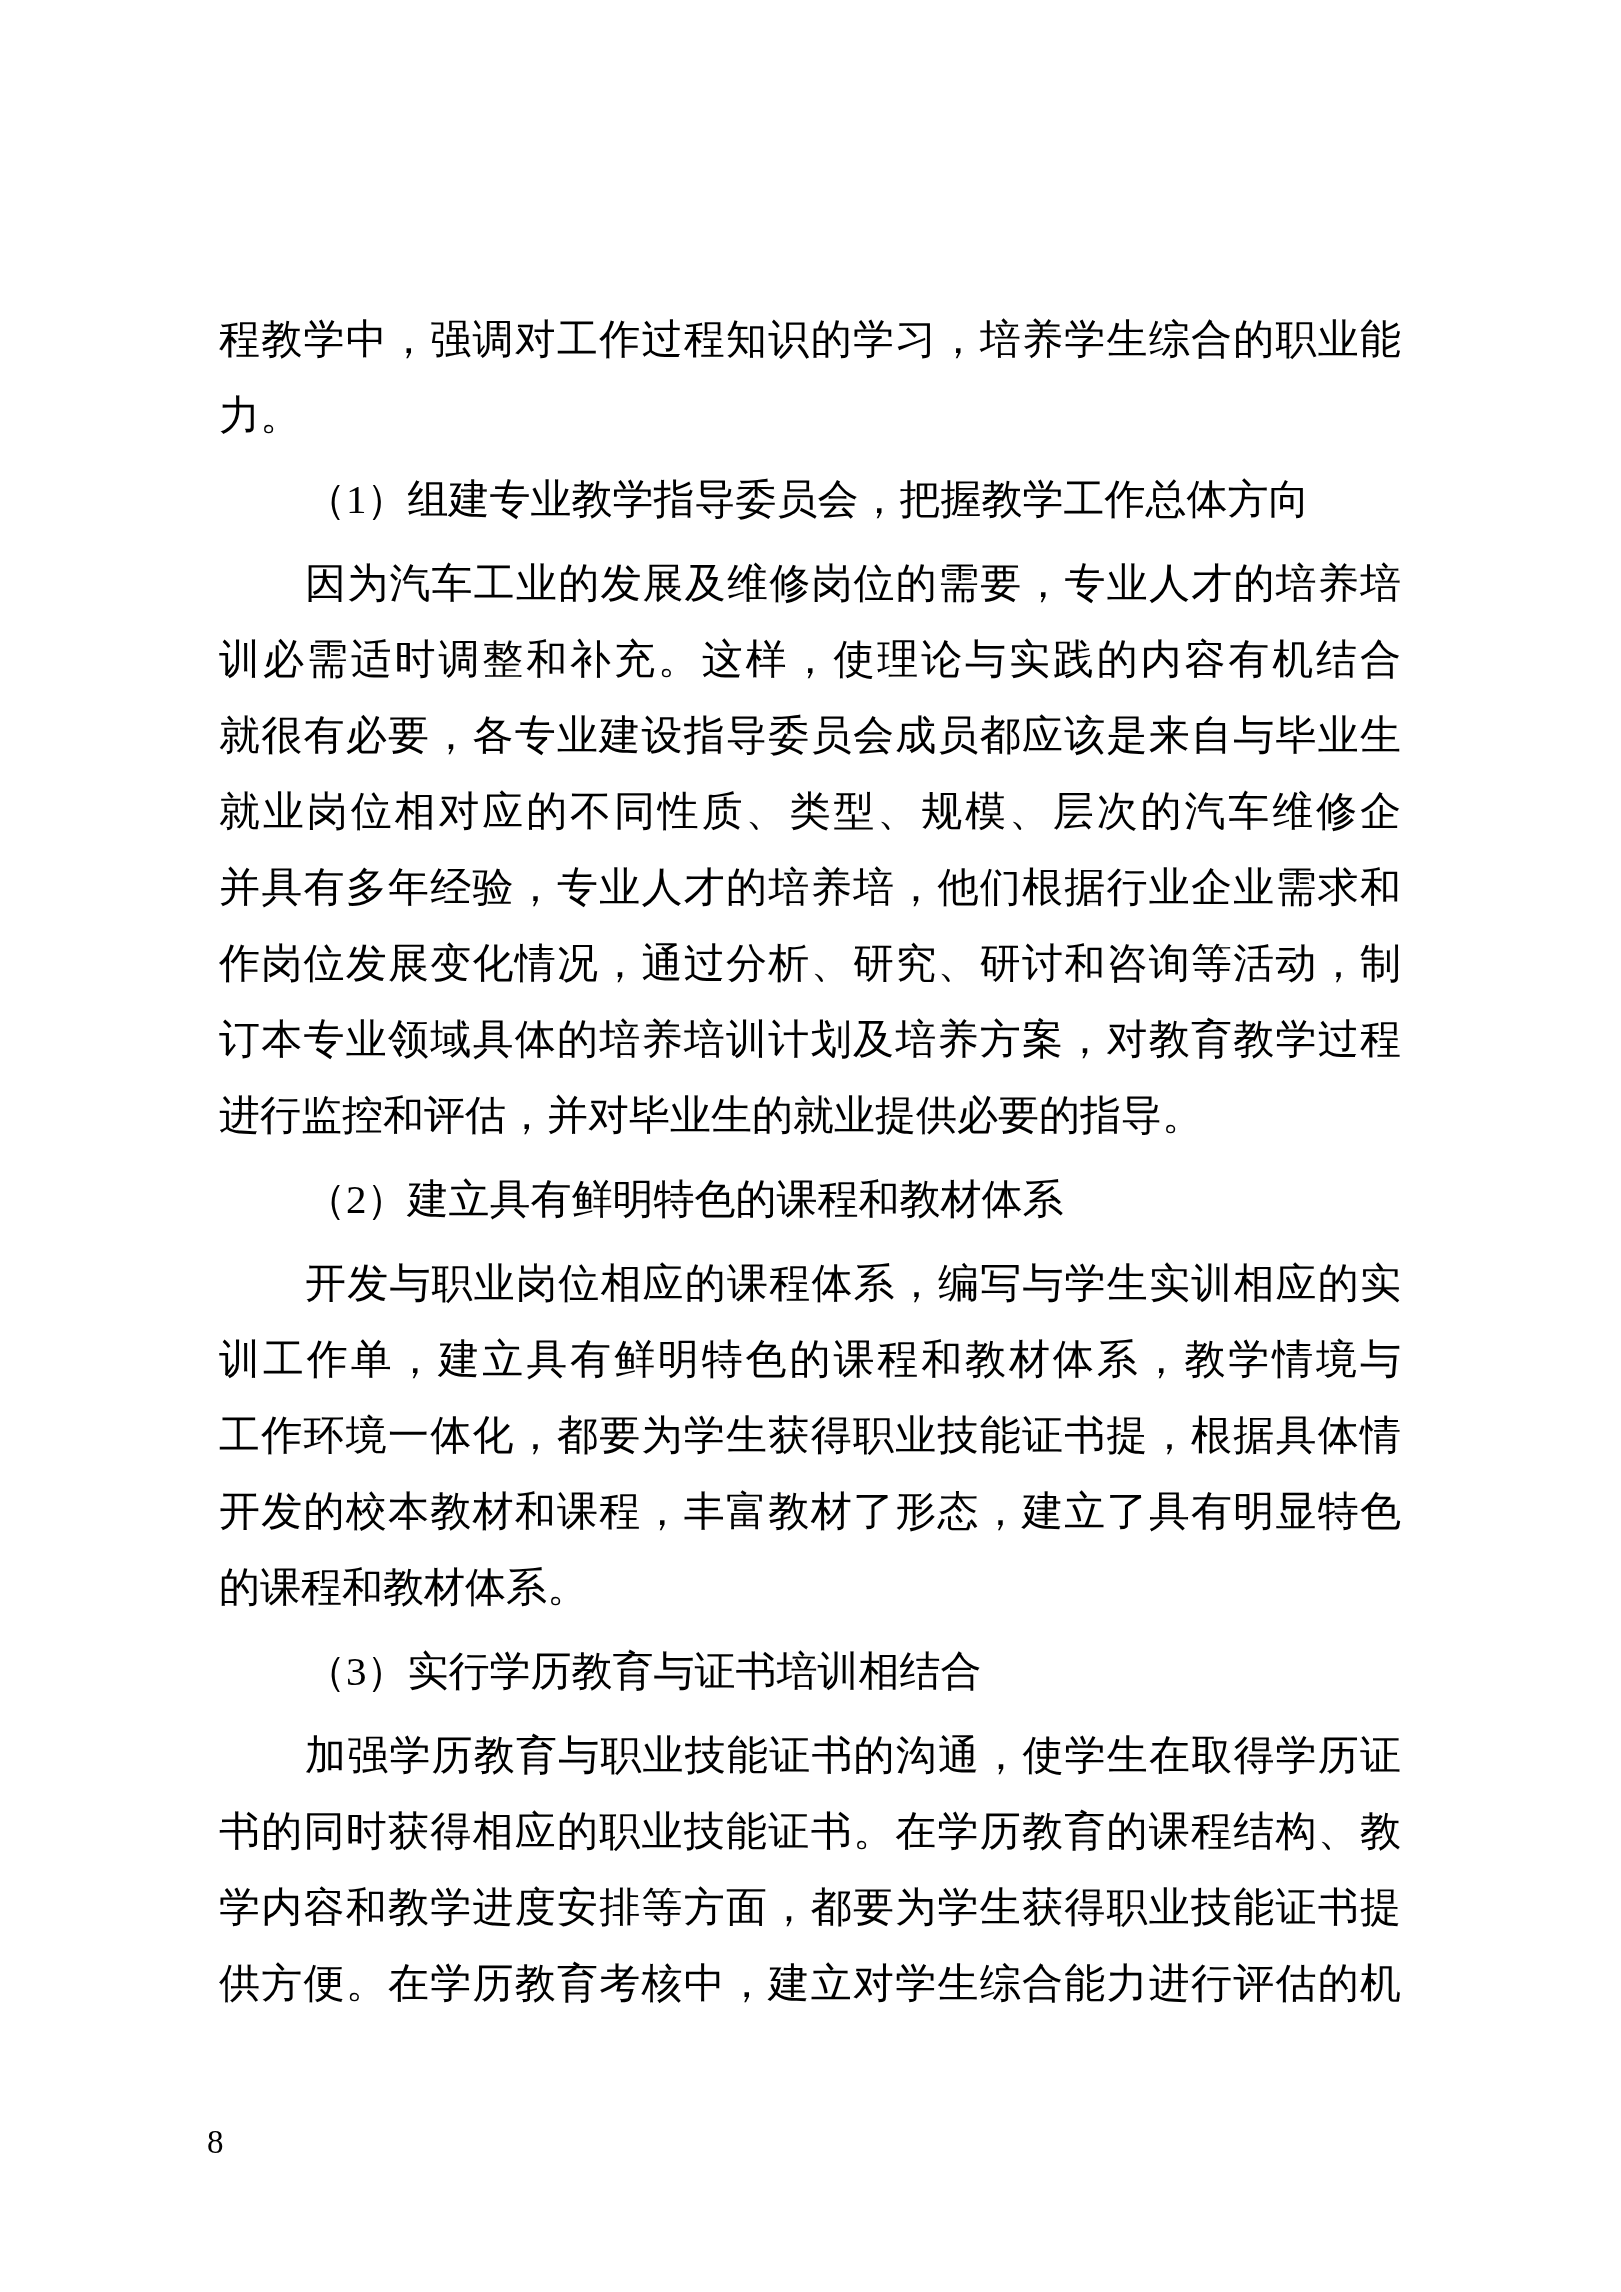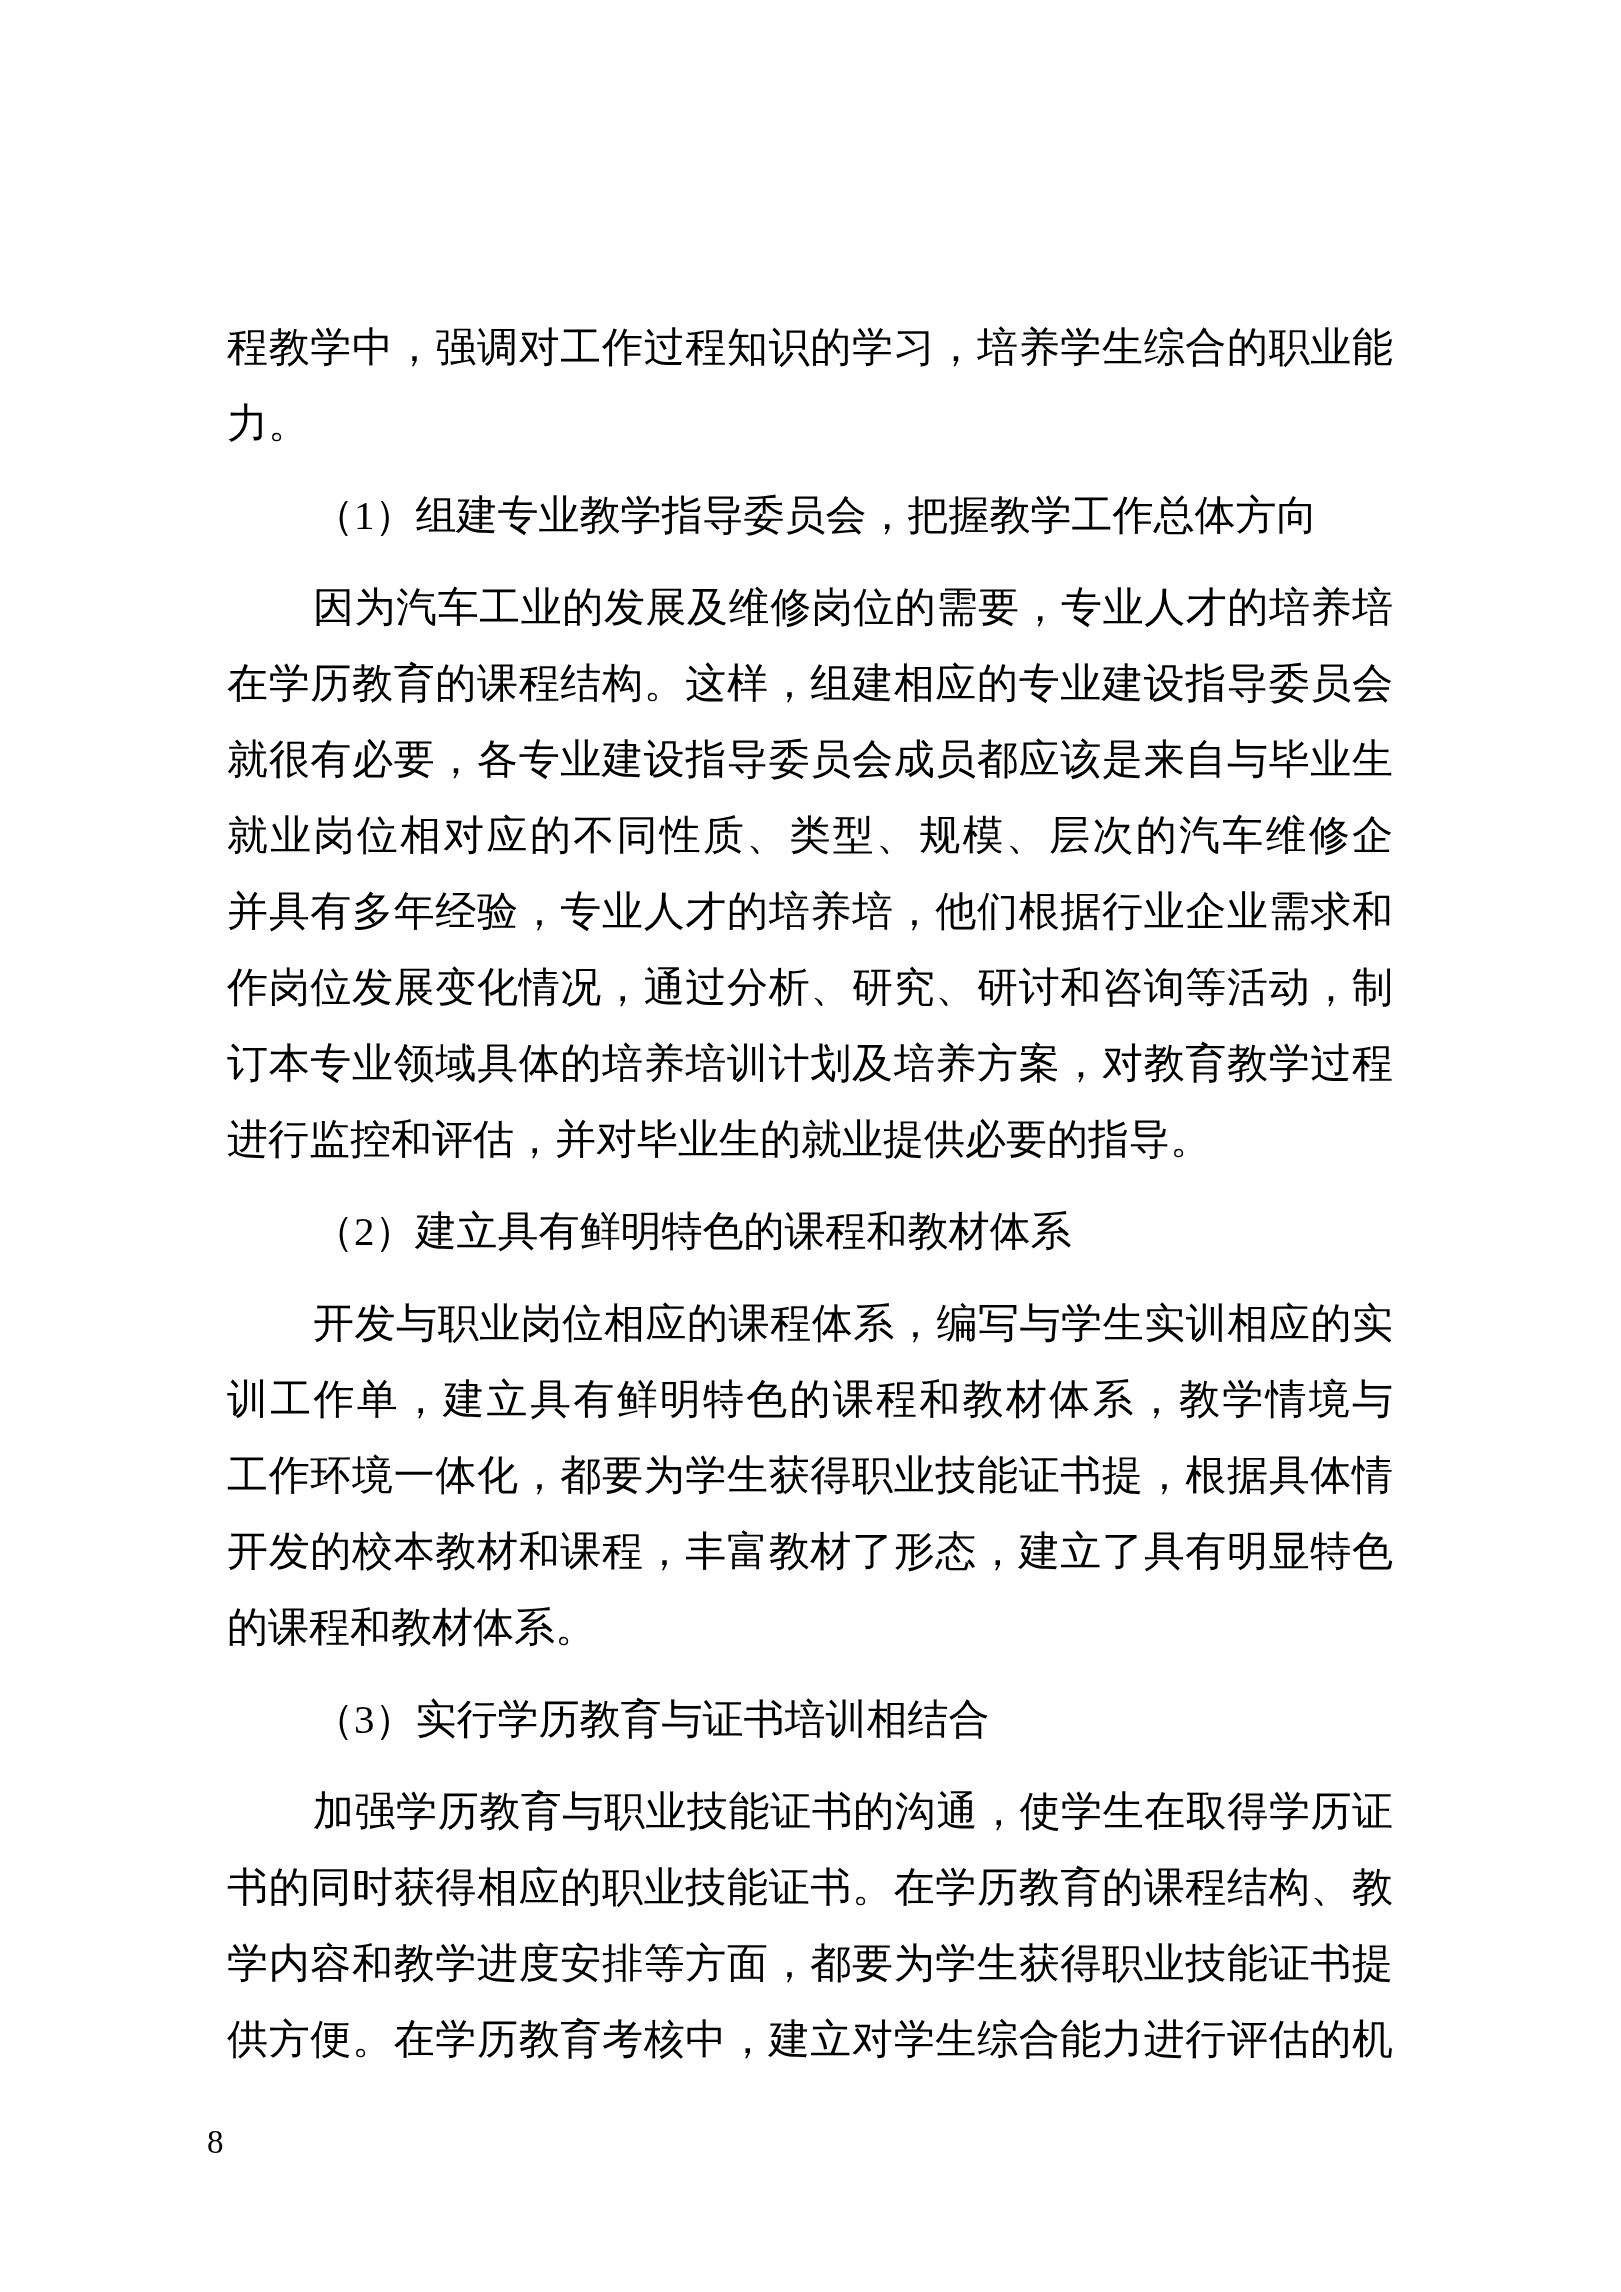--- a/index.html
+++ b/index.html
@@ -11,21 +11,21 @@
     color: #000000;
     font-family: "Liberation Serif", "DejaVu Serif", serif;
     overflow: hidden;
   }
   .content {
     position: absolute;
     left: 211px;
     top: 293px;
     width: 1198px;
   }
-  .para { margin: 16px; padding: 0; }
+  .para { margin: 8px; padding: 0; }
   .line {
     height: 76px;
     line-height: 76px;
     font-size: 41px;
     letter-spacing: 0;
     white-space: normal;
     overflow: hidden;
   }
   .line.fill {
     text-align: justify;
@@ -52,21 +52,21 @@
   <div class="content">
       <div class="para">
         <div class="line fill">程教学中，强调对工作过程知识的学习，培养学生综合的职业能</div>
         <div class="line end">力。</div>
       </div>
       <div class="para">
         <div class="line end ind">（1）组建专业教学指导委员会，把握教学工作总体方向</div>
       </div>
       <div class="para">
         <div class="line fill ind">因为汽车工业的发展及维修岗位的需要，专业人才的培养培</div>
-        <div class="line fill">在学历教育的课程结构。这样，组建相应的专业建设指导委员会</div>
+        <div class="line fill">训必需适时调整和补充。这样，使理论与实践的内容有机结合</div>
         <div class="line fill">就很有必要，各专业建设指导委员会成员都应该是来自与毕业生</div>
         <div class="line fill">就业岗位相对应的不同性质、类型、规模、层次的汽车维修企业，</div>
         <div class="line fill">并具有多年经验，专业人才的培养培，他们根据行业企业需求和工</div>
         <div class="line fill">作岗位发展变化情况，通过分析、研究、研讨和咨询等活动，制</div>
         <div class="line fill">订本专业领域具体的培养培训计划及培养方案，对教育教学过程</div>
         <div class="line end">进行监控和评估，并对毕业生的就业提供必要的指导。</div>
       </div>
       <div class="para">
         <div class="line end ind">（2）建立具有鲜明特色的课程和教材体系</div>
       </div>

